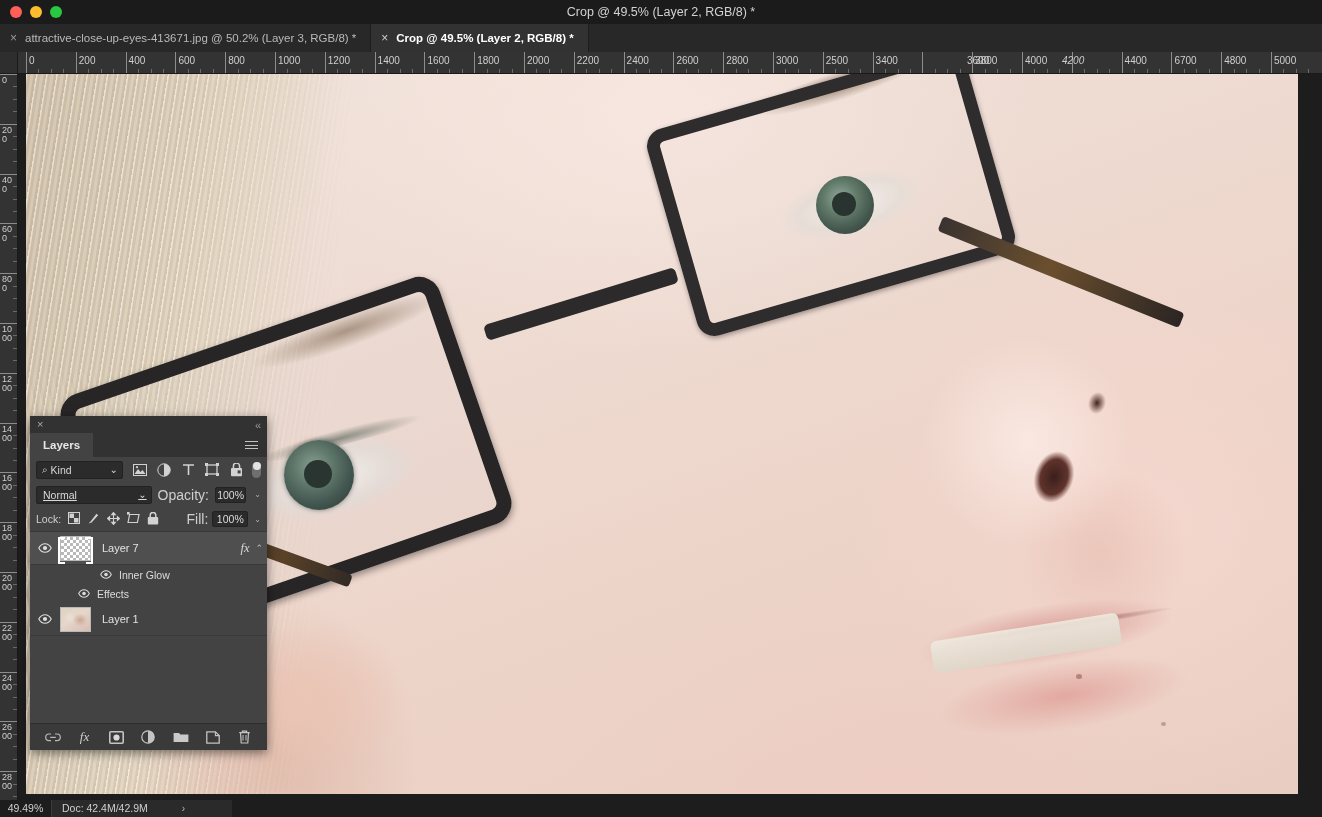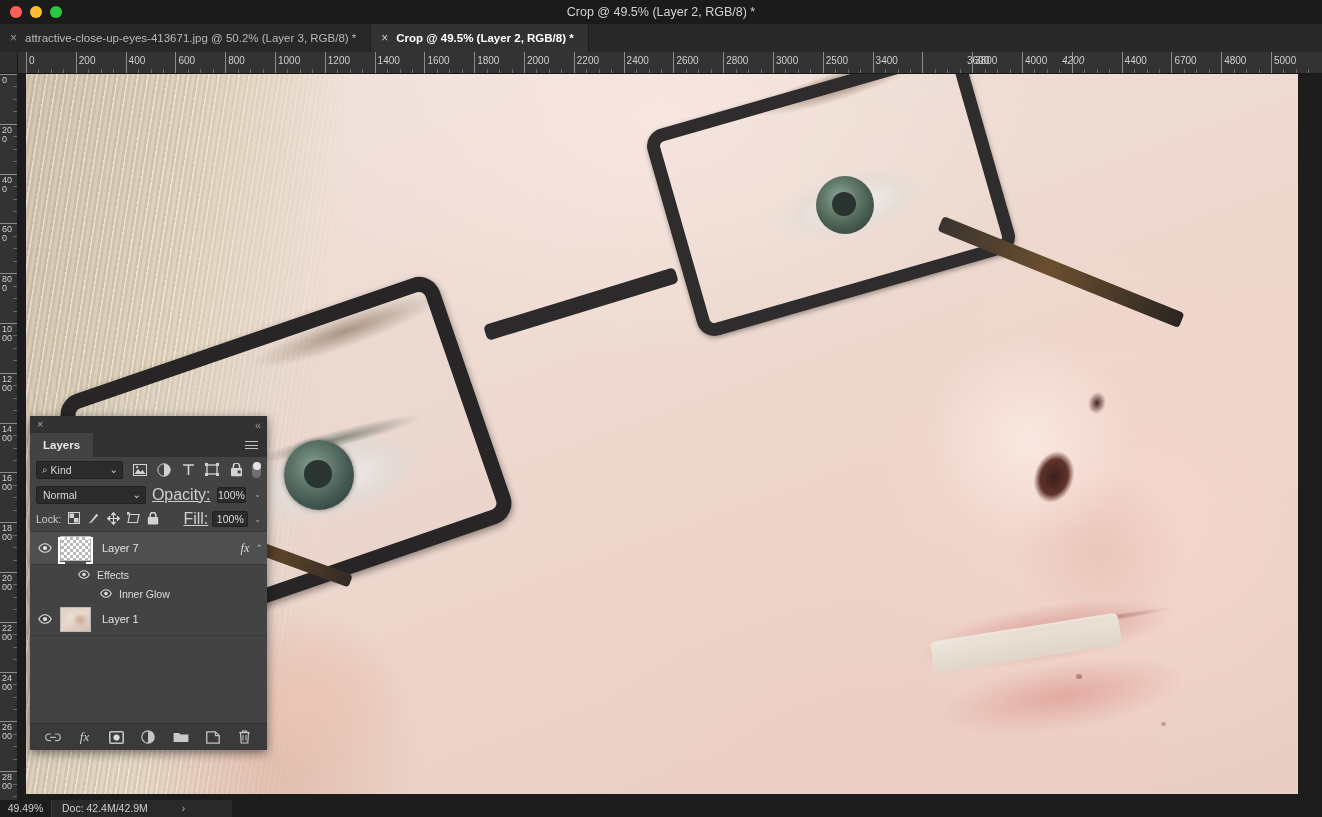--- a/index.html
+++ b/index.html
@@ -386,23 +386,23 @@
   }
 
   .blend-row {
     height: 25px; display: flex; align-items: center;
     padding: 0 6px; gap: 6px;
   }
   .blend-select {
     width: 132px; height: 18px;
     background: #2b2b2b; border: 1px solid #222; border-radius: 2px;
     display: flex; align-items: center; justify-content: space-between;
-    padding: 0 4px 0 6px; color: #d9d9d9; font-size: 10.5px;
-  }
-  .opacity-label { font-size: 16px; color: #cfcfcf; text-decoration: underline; }
+    padding: 0 4px 0 6px; color: #d9d9d9; font-size: 10.5px; text-decoration: underline;
+  }
+  .opacity-label { font-size: 14px; color: #cfcfcf; }
   .num-field {
     width: 36px; height: 16px;
     background: #2b2b2b; border: 1px solid #222; border-radius: 2px;
     color: #dcdcdc; font-size: 10.5px;
     display: flex; align-items: center; justify-content: center;
   }
   .num-arrow { font-size: 8px; color: #b0b0b0; margin-left: 2px; }
 
   .lock-row {
     height: 25px; display: flex; align-items: center;
@@ -882,38 +882,38 @@
                 <path d="M7 0.7 C3 0.7 0.8 5 0.8 5 C0.8 5 3 9.3 7 9.3 C11 9.3 13.2 5 13.2 5 C13.2 5 11 0.7 7 0.7 Z" fill="none" stroke="#e0e0e0" stroke-width="1.1"></path>
                 <circle cx="7" cy="5" r="2.1" fill="#e0e0e0"></circle>
               </svg>
           </span>
           <span class="thumb thumb-corners"></span>
           <span class="layer-name">Layer 7</span>
           <span class="fx-mark">fx</span>
           <span class="chevron-up">⌃</span>
         </div>
 
+        <div class="effect-row level2">
+          <span class="effect-eye">
+            <svg width="12" height="9" viewBox="0 0 14 10">
+                <path d="M7 0.7 C3 0.7 0.8 5 0.8 5 C0.8 5 3 9.3 7 9.3 C11 9.3 13.2 5 13.2 5 C13.2 5 11 0.7 7 0.7 Z" fill="none" stroke="#dcdcdc" stroke-width="1.2"></path>
+                <circle cx="7" cy="5" r="2.1" fill="#dcdcdc"></circle>
+              </svg>
+          </span>
+          <span>Inner Glow</span>
+        </div>
+
         <div class="effect-row level1">
           <span class="effect-eye">
             <svg width="12" height="9" viewBox="0 0 14 10">
                 <path d="M7 0.7 C3 0.7 0.8 5 0.8 5 C0.8 5 3 9.3 7 9.3 C11 9.3 13.2 5 13.2 5 C13.2 5 11 0.7 7 0.7 Z" fill="none" stroke="#dcdcdc" stroke-width="1.2"></path>
                 <circle cx="7" cy="5" r="2.1" fill="#dcdcdc"></circle>
               </svg>
           </span>
           <span>Effects</span>
-        </div>
-
-        <div class="effect-row level2">
-          <span class="effect-eye">
-            <svg width="12" height="9" viewBox="0 0 14 10">
-                <path d="M7 0.7 C3 0.7 0.8 5 0.8 5 C0.8 5 3 9.3 7 9.3 C11 9.3 13.2 5 13.2 5 C13.2 5 11 0.7 7 0.7 Z" fill="none" stroke="#dcdcdc" stroke-width="1.2"></path>
-                <circle cx="7" cy="5" r="2.1" fill="#dcdcdc"></circle>
-              </svg>
-          </span>
-          <span>Inner Glow</span>
         </div>
 
         <div class="layer-row">
           <span class="eye-cell">
             <svg width="14" height="10" viewBox="0 0 14 10">
                 <path d="M7 0.7 C3 0.7 0.8 5 0.8 5 C0.8 5 3 9.3 7 9.3 C11 9.3 13.2 5 13.2 5 C13.2 5 11 0.7 7 0.7 Z" fill="none" stroke="#e0e0e0" stroke-width="1.1"></path>
                 <circle cx="7" cy="5" r="2.1" fill="#e0e0e0"></circle>
               </svg>
           </span>
           <span class="thumb photo-thumb"></span>

